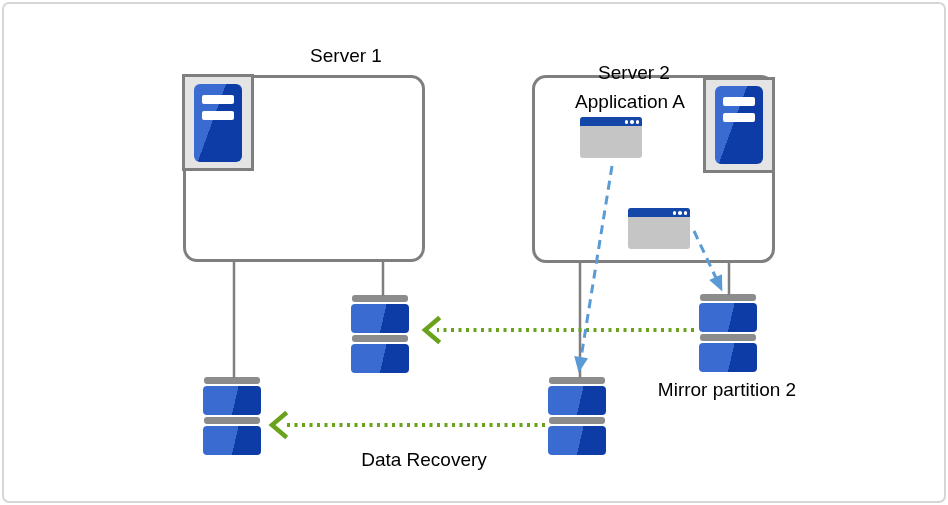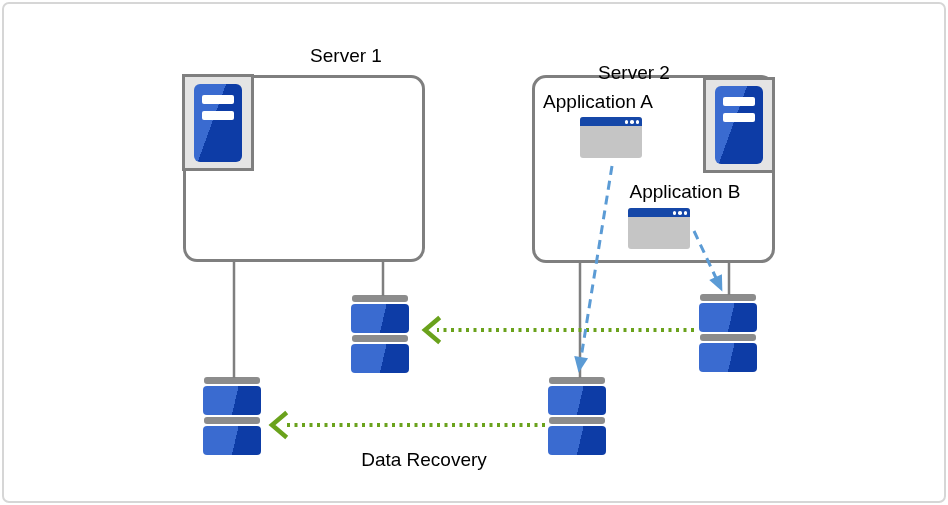--- a/index.html
+++ b/index.html
@@ -71,22 +71,22 @@
 <body>
 
 <div class="canvas">
   <div class="outer-frame"></div>
 
   <div class="server-box" style="left:183px;top:75px;width:242px;height:187px;"></div>
   <div class="server-box" style="left:532px;top:75px;width:243px;height:188px;"></div>
 
   <div class="label" style="left:346px;top:46px;">Server 1</div>
   <div class="label" style="left:613px;top:63px;margin-left:21px;">Server 2</div>
-  <div class="label" style="left:598px;top:92px;">Application A</div>
-  <div class="label" style="left:685px;top:182px;">Application B</div>
+  <div class="label" style="left:630px;top:92px;">Application A</div>
+  <div class="label" style="left:727px;top:380px;">Mirror partition 2</div>
   <div class="label" style="left:424px;top:450px;">Data Recovery</div>
 
   <div class="server-icon" style="left:182px;top:74px;width:72px;height:97px;">
     <div class="tower">
       <div class="slot s1"></div>
       <div class="slot s2"></div>
     </div>
   </div>
   <div class="server-icon" style="left:703px;top:77px;width:72px;height:96px;">
     <div class="tower">

